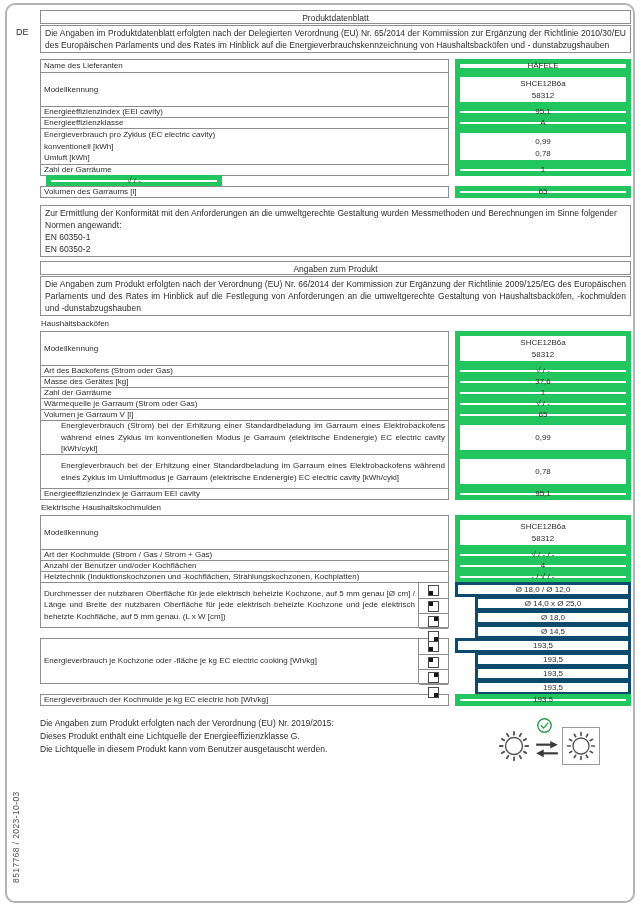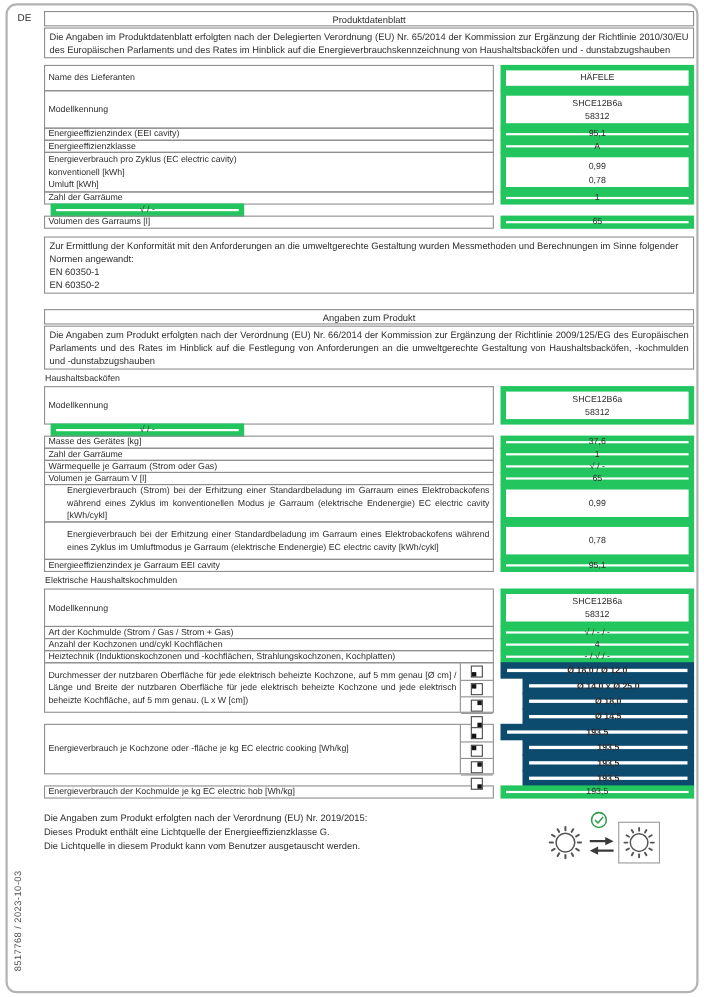--- a/index.html
+++ b/index.html
@@ -5,65 +5,65 @@
   html,body{margin:0;padding:0;}
   body{
     width:640px;height:906px;position:relative;background:#ffffff;
     font-family:"Liberation Sans", sans-serif;color:#2e2e2e;
     -webkit-font-smoothing:antialiased;
   }
   .page-frame{
     position:absolute;left:5px;top:3px;width:626px;height:896px;
     border:2px solid #b3b3b3;border-radius:10px;pointer-events:none;
   }
-  .lang-code{position:absolute;left:16px;top:11px;font-size:9px;}
+  .lang-code{position:absolute;left:16px;top:27px;font-size:9px;}
   .content{position:absolute;left:40px;top:10px;width:591px;}
 
   .box{
     box-sizing:border-box;border:1px solid #8e8e8e;padding:1px 4px;
     font-size:8.5px;line-height:12px;white-space:pre-line;text-align:justify;
   }
   .title-box{height:14px;white-space:nowrap;text-align:center;padding-top:1px;}
-  .mt1{margin-top:1px;} .mt5{margin-top:14px;} .mt7{margin-top:7px;}
+  .mt1{margin-top:1px;} .mt5{margin-top:4px;} .mt7{margin-top:7px;}
 
   .tbl{margin-top:6px;}
   .trow{display:flex;align-items:stretch;}
   .trow + .trow{margin-top:-1px;}
   .lcell{
     box-sizing:border-box;width:409px;border:1px solid #8e8e8e;
     padding:0 3px;font-size:8px;line-height:11.5px;
     display:flex;flex-direction:column;justify-content:center;
     white-space:pre-line;
   }
   .just{text-align:justify;padding-left:20px;}
   .rcell{
     box-sizing:border-box;width:176px;margin-left:6px;border:5px solid #22c55e;
     font-size:8px;line-height:11.5px;display:flex;flex-direction:column;
     justify-content:center;align-items:center;text-align:center;white-space:pre-line;
   }
   .vbot{justify-content:flex-end;padding-bottom:1px;}
-  .h14{height:24px;} .h35{height:35px;} .h12{height:12px;} .h37{height:37px;} .h60{height:46px;}
+  .h14{height:14px;} .h35{height:35px;} .h12{height:12px;} .h37{height:37px;} .h60{height:46px;}
 
   .sec-label{font-size:8px;line-height:12px;margin-top:2px;padding-left:1px;}
 
   
   .lcell-block{padding:0;flex-direction:row;justify-content:flex-start;}
   .block-label{
     box-sizing:border-box;width:377px;padding:1px 3px;font-size:8px;line-height:11.5px;
     display:flex;flex-direction:column;justify-content:center;
   }
   .icon-col{box-sizing:border-box;width:30px;border-left:1px solid #8e8e8e;display:flex;flex-direction:column;}
   .icon-cell{
     box-sizing:border-box;height:15px;display:flex;align-items:center;justify-content:center;flex:none;
   }
   .icon-cell + .icon-cell{border-top:1px solid #8e8e8e;}
   .rstack{width:176px;margin-left:6px;display:flex;flex-direction:column;}
   .rstack .rcell2{
-    box-sizing:border-box;height:15px;border:6px solid #0c4a6e;flex:none;
-    font-size:8px;display:flex;align-items:center;justify-content:center;text-align:center;font-weight:bold;
+    box-sizing:border-box;height:15px;border:3px solid #0c4a6e;flex:none;
+    font-size:8px;display:flex;align-items:center;justify-content:center;text-align:center;
   }
   .rstack .rcell2 + .rcell2{margin-top:-1px;margin-left:20px;}
 
   .zicon{position:relative;display:inline-block;width:9px;height:9px;border:1px solid #4a4a4a;background:#fff;}
   .zdot{position:absolute;width:4px;height:4px;background:#141414;}
   .z-bl{left:0;bottom:0;} .z-tl{left:0;top:0;} .z-tr{right:0;top:0;} .z-br{right:0;bottom:0;}
 
   
   .bottom-flex{display:flex;margin-top:11px;}
   .light-text{width:450px;font-size:8.5px;line-height:13px;white-space:pre-line;}
@@ -138,20 +138,21 @@
 
   <div class="sec-label">Haushaltsbacköfen</div>
 
   <div class="tbl" style="margin-top:1px">
     <div class="trow">
       <div class="lcell h35">Modellkennung</div>
       <div class="rcell h35">SHCE12B6a
 58312</div>
     </div>
     <div class="trow">
+      <div class="lcell h12">Art des Backofens (Strom oder Gas)</div>
       <div class="rcell h12">√ / -</div>
     </div>
     <div class="trow">
       <div class="lcell h12">Masse des Gerätes [kg]</div>
       <div class="rcell h12">37,6</div>
     </div>
     <div class="trow">
       <div class="lcell h12">Zahl der Garräume</div>
       <div class="rcell h12">1</div>
     </div>
@@ -183,21 +184,21 @@
     <div class="trow">
       <div class="lcell h35">Modellkennung</div>
       <div class="rcell h35">SHCE12B6a
 58312</div>
     </div>
     <div class="trow">
       <div class="lcell h12">Art der Kochmulde (Strom / Gas / Strom + Gas)</div>
       <div class="rcell h12">√ / - / -</div>
     </div>
     <div class="trow">
-      <div class="lcell h12">Anzahl der Kochzonen und/cykl Kochflächen</div>
+      <div class="lcell h12">Anzahl der Benutzer und/oder Kochflächen</div>
       <div class="rcell h12">4</div>
     </div>
     <div class="trow">
       <div class="lcell h12">Heiztechnik (Induktionskochzonen und -kochflächen, Strahlungskochzonen, Kochplatten)</div>
       <div class="rcell h12">- / √ / -</div>
     </div>
 
     <div class="trow">
       <div class="lcell lcell-block h60">
         <div class="block-label just">Durchmesser der nutzbaren Oberfläche für jede elektrisch beheizte Kochzone, auf 5 mm genau [Ø cm] / Länge und Breite der nutzbaren Oberfläche für jede elektrisch beheizte Kochzone und jede elektrisch beheizte Kochfläche, auf 5 mm genau. (L x W [cm])</div>

